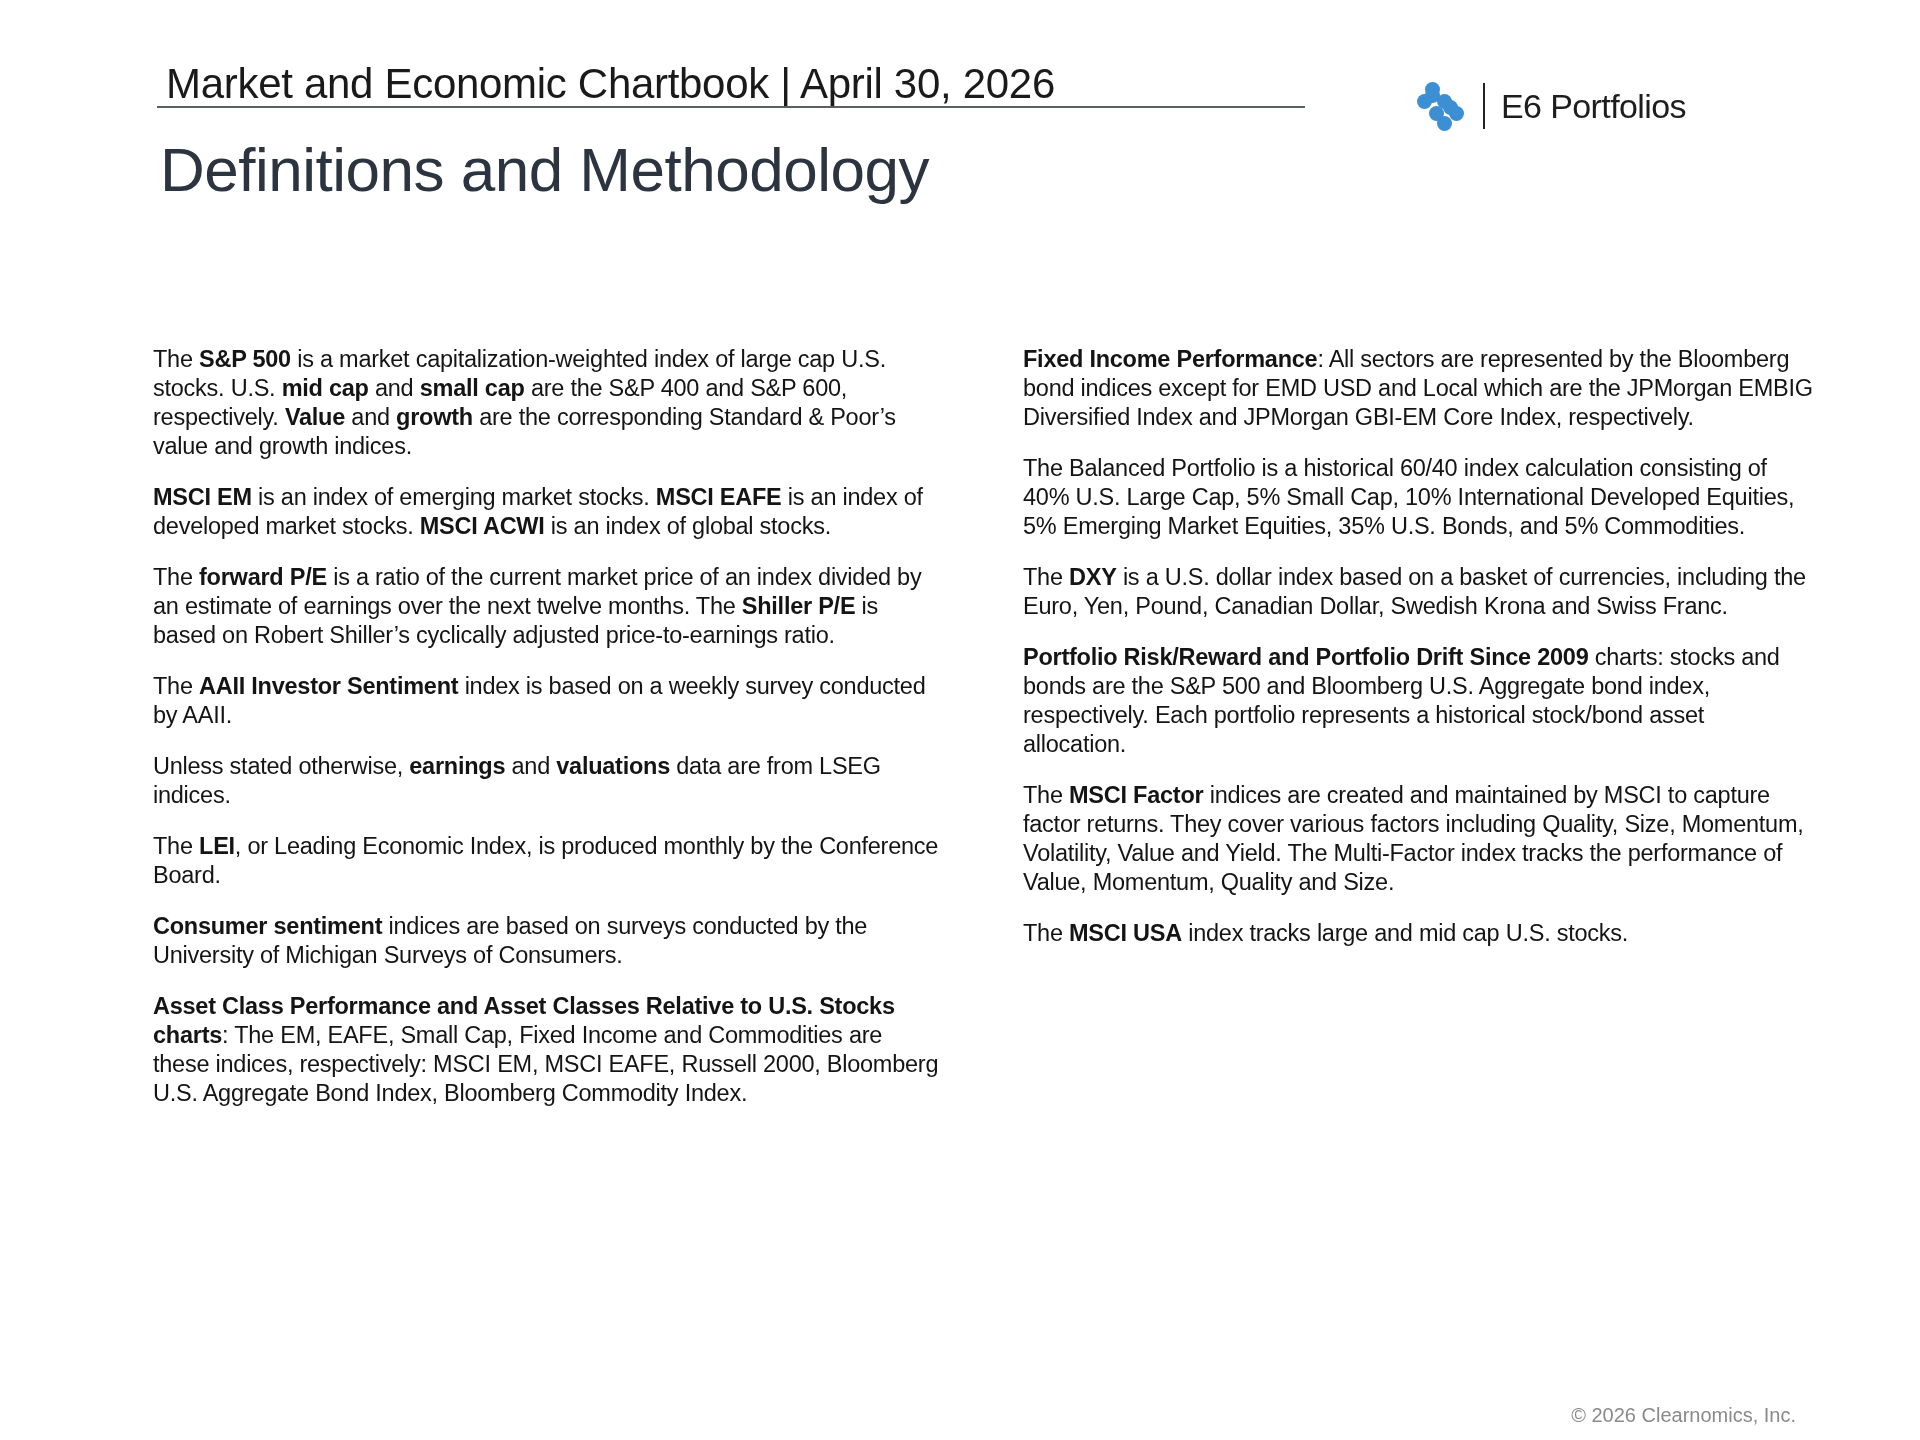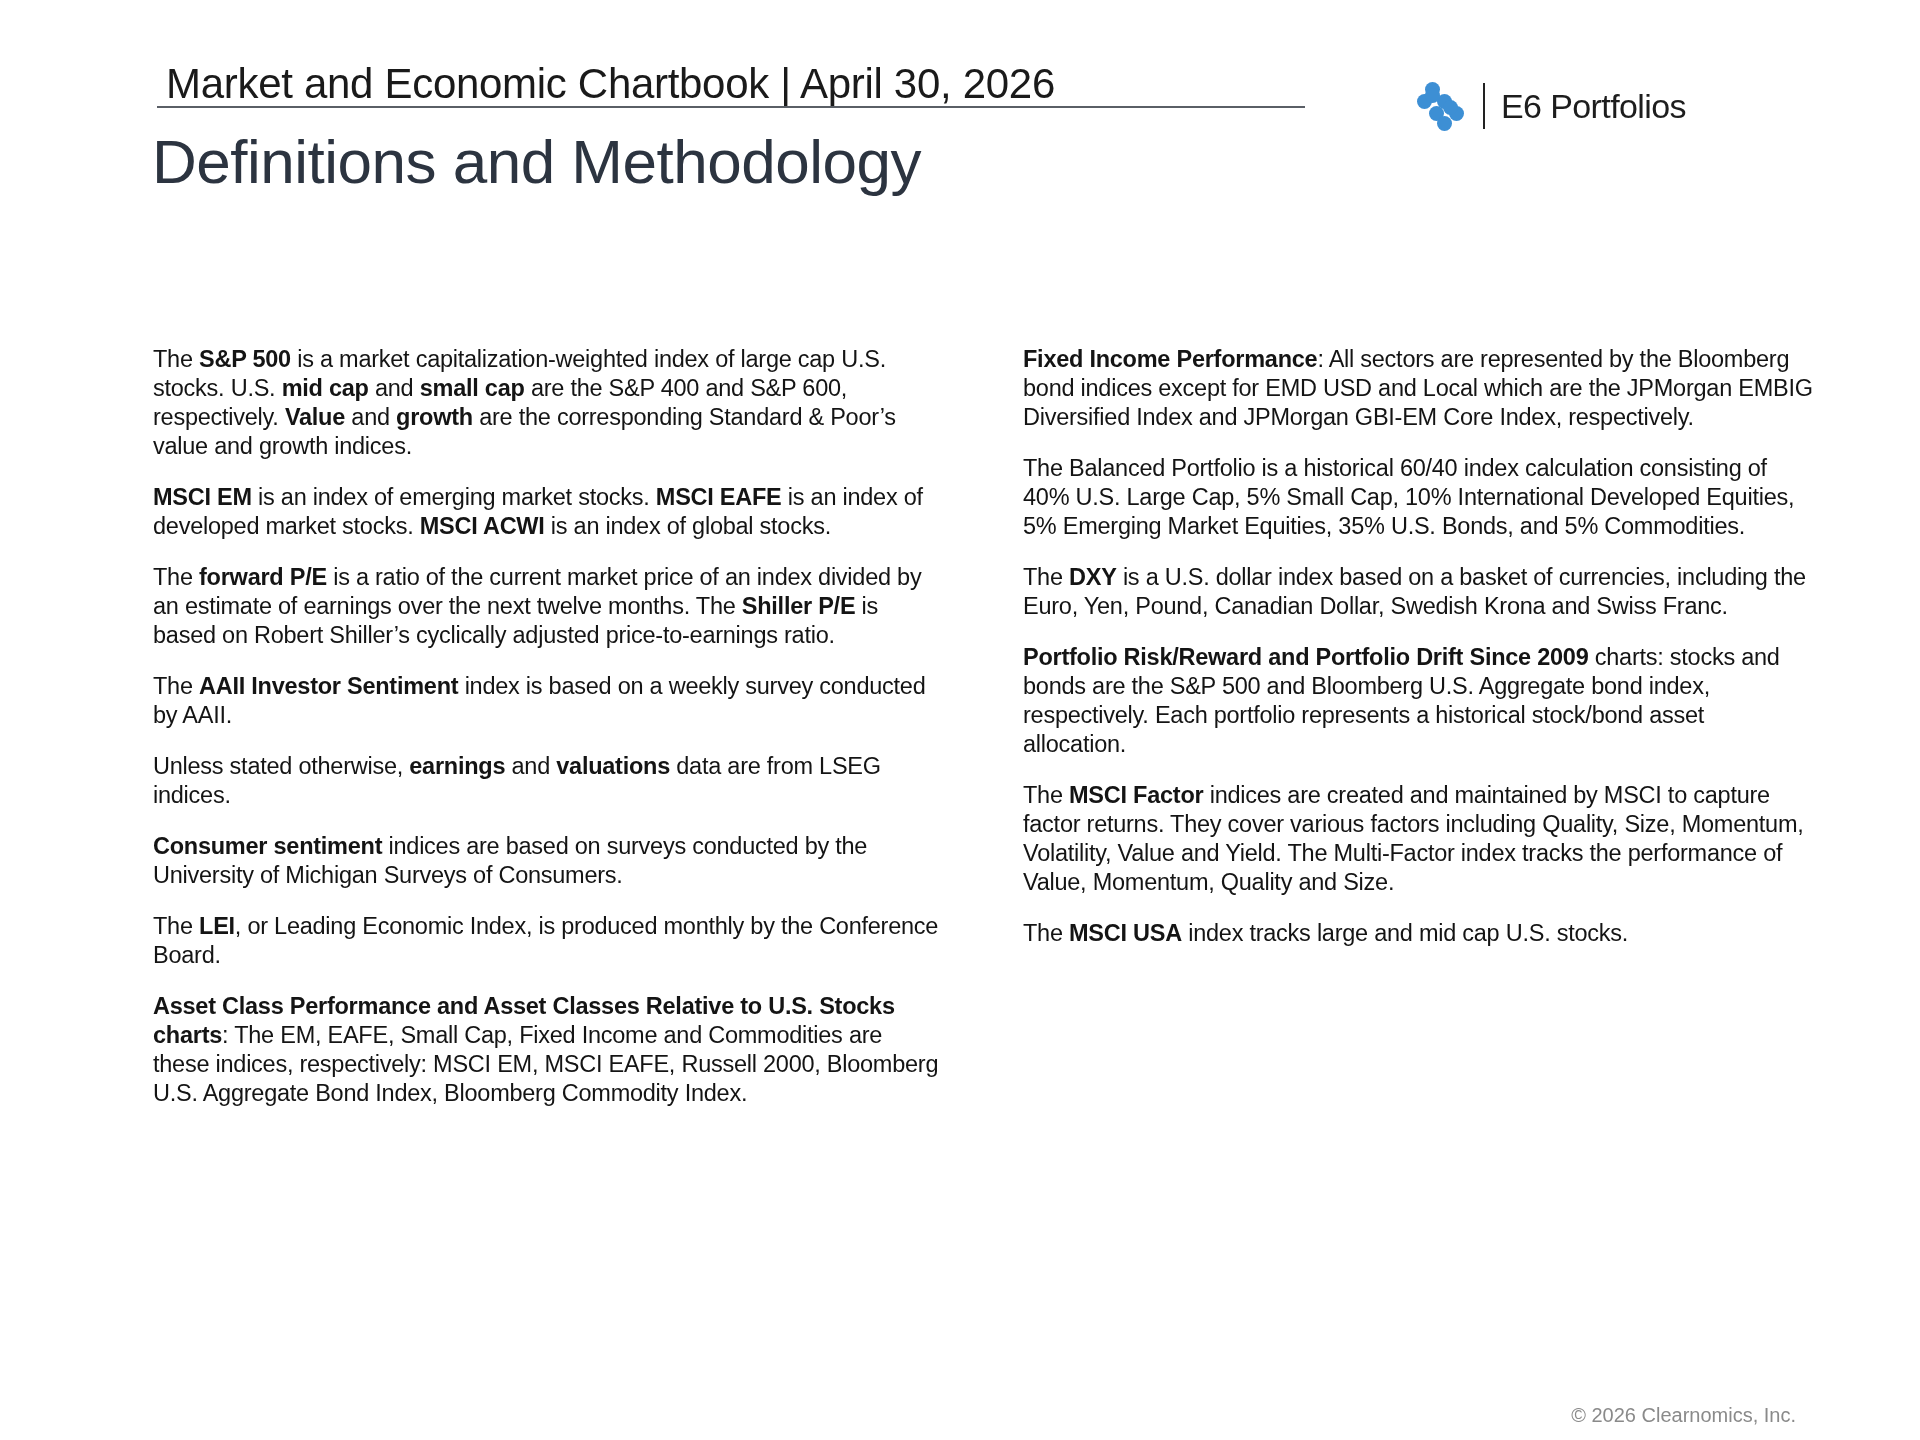--- a/index.html
+++ b/index.html
@@ -9,21 +9,21 @@
   }
   .header-title {
     position: absolute; left: 166px; top: 60px; font-size: 42px; color: #1a1a1a;
     letter-spacing: -0.3px; white-space: nowrap;
   }
   .header-rule {
     position: absolute; left: 157px; top: 106px; width: 1148px; height: 2px; background: #5a5f66;
   }
   .page-title {
     position: absolute; left: 152px; top: 126px; font-size: 62px; color: #2c3440;
-    letter-spacing: -0.5px; white-space: nowrap; font-weight: normal; margin: 0;
+    letter-spacing: -0.5px; white-space: nowrap; font-weight: normal; margin: 8px;
   }
   .logo {
     position: absolute; left: 1415px; top: 78px; height: 56px; display: flex; align-items: center;
   }
   .logo-mark { width: 52px; height: 52px; position: relative; }
   .logo-mark .dot { position: absolute; width: 15px; height: 15px; border-radius: 50%; background: #3d8fd4; }
   .logo-sep { width: 2px; height: 46px; background: #222; margin: 0 16px 0 16px; }
   .logo-text { font-size: 34px; color: #1d1d1d; letter-spacing: -0.6px; white-space: nowrap; }
   .col {
     position: absolute; top: 345px; font-size: 23.5px; line-height: 29px; letter-spacing: -0.25px;
@@ -58,22 +58,22 @@
   <div class="logo-sep"></div>
   <div class="logo-text">E6 Portfolios</div>
 </div>
 
 <div class="col left" id="col-left">
     <p><span>The </span><b>S&amp;P 500</b><span> is a market capitalization-weighted index of large cap U.S. stocks. U.S. </span><b>mid cap</b><span> and </span><b>small cap</b><span> are the S&amp;P 400 and S&amp;P 600, respectively. </span><b>Value</b><span> and </span><b>growth</b><span> are the corresponding Standard &amp; Poor’s value and growth indices.</span></p>
     <p><b>MSCI EM</b><span> is an index of emerging market stocks. </span><b>MSCI EAFE</b><span> is an index of developed market stocks. </span><b>MSCI ACWI</b><span> is an index of global stocks.</span></p>
     <p><span>The </span><b>forward P/E</b><span> is a ratio of the current market price of an index divided by an estimate of earnings over the next twelve months. The </span><b>Shiller P/E</b><span> is based on Robert Shiller’s cyclically adjusted price-to-earnings ratio.</span></p>
     <p><span>The </span><b>AAII Investor Sentiment</b><span> index is based on a weekly survey conducted by AAII.</span></p>
     <p><span>Unless stated otherwise, </span><b>earnings</b><span> and </span><b>valuations</b><span> data are from LSEG indices.</span></p>
+    <p><span>The </span><b>LEI</b><span>, or Leading Economic Index, is produced monthly by the Conference Board.</span></p>
     <p><b>Consumer sentiment</b><span> indices are based on surveys conducted by the University of Michigan Surveys of Consumers.</span></p>
-    <p><span>The </span><b>LEI</b><span>, or Leading Economic Index, is produced monthly by the Conference Board.</span></p>
     <p><b>Asset Class Performance and Asset Classes Relative to U.S. Stocks charts</b><span>: The EM, EAFE, Small Cap, Fixed Income and Commodities are these indices, respectively: MSCI EM, MSCI EAFE, Russell 2000, Bloomberg U.S. Aggregate Bond Index, Bloomberg Commodity Index.</span></p>
   </div>
 <div class="col right" id="col-right">
     <p><b>Fixed Income Performance</b><span>: All sectors are represented by the Bloomberg bond indices except for EMD USD and Local which are the JPMorgan EMBIG Diversified Index and JPMorgan GBI-EM Core Index, respectively.</span></p>
     <p><span>The Balanced Portfolio is a historical 60/40 index calculation consisting of 40% U.S. Large Cap, 5% Small Cap, 10% International Developed Equities, 5% Emerging Market Equities, 35% U.S. Bonds, and 5% Commodities.</span></p>
     <p><span>The </span><b>DXY</b><span> is a U.S. dollar index based on a basket of currencies, including the Euro, Yen, Pound, Canadian Dollar, Swedish Krona and Swiss Franc.</span></p>
     <p><b>Portfolio Risk/Reward and Portfolio Drift Since 2009</b><span> charts: stocks and bonds are the S&amp;P 500 and Bloomberg U.S. Aggregate bond index, respectively. Each portfolio represents a historical stock/bond asset allocation.</span></p>
     <p><span>The </span><b>MSCI Factor</b><span> indices are created and maintained by MSCI to capture factor returns. They cover various factors including Quality, Size, Momentum, Volatility, Value and Yield. The Multi-Factor index tracks the performance of Value, Momentum, Quality and Size.</span></p>
     <p><span>The </span><b>MSCI USA</b><span> index tracks large and mid cap U.S. stocks.</span></p>
   </div>

